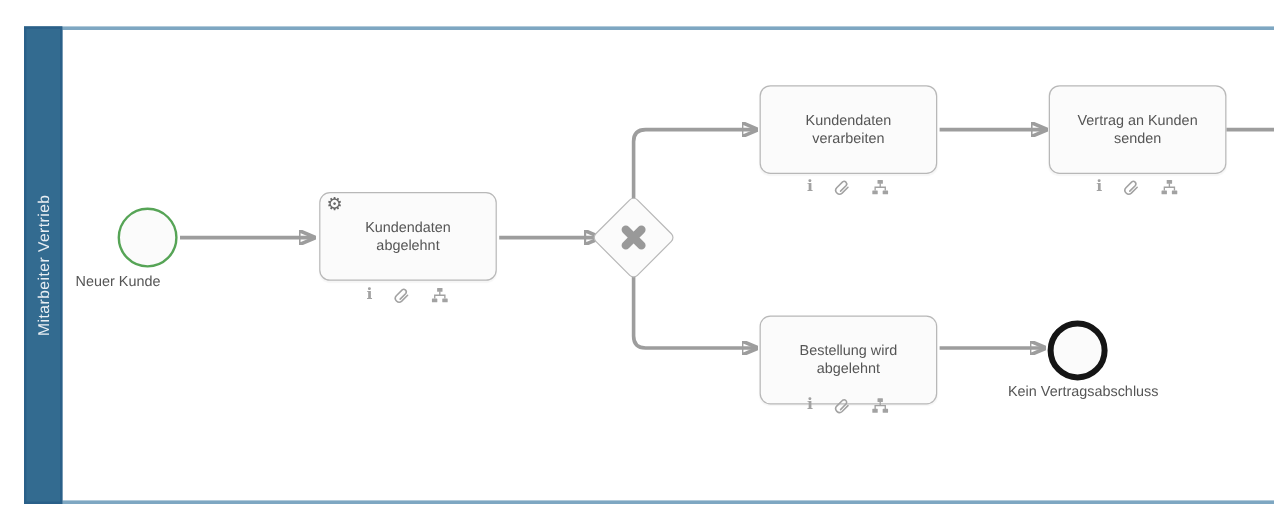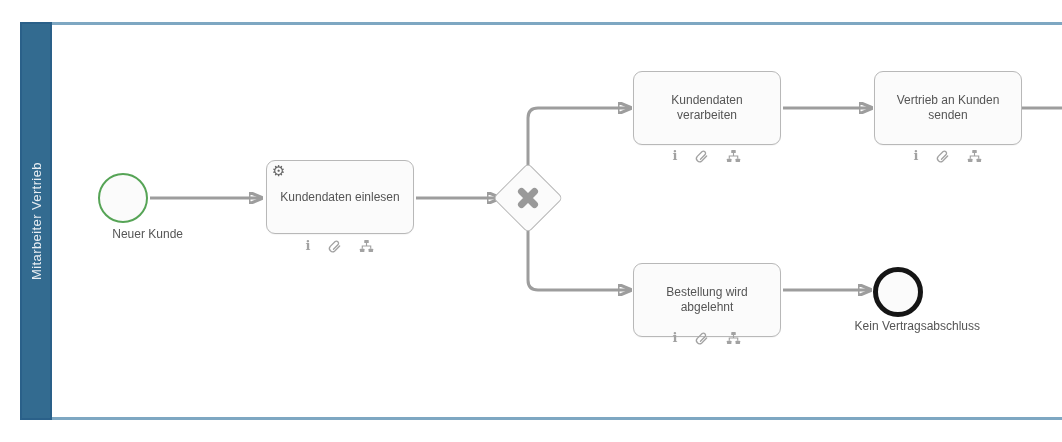--- a/index.html
+++ b/index.html
@@ -30,21 +30,21 @@
     transform:translate(-50%,-50%) rotate(-90deg);
     white-space:nowrap;color:var(--lane-text);font-size:13px;letter-spacing:.4px;
   }
   
   svg.flows{position:absolute;left:0;top:0;width:1062px;height:442px;pointer-events:none;}
   svg.flows path{stroke:var(--connector);stroke-width:3;fill:none;stroke-linejoin:round;}
   
   .event{position:absolute;border-radius:50%;background:var(--shape-fill);box-sizing:border-box;}
   .start-event{left:98px;top:173px;width:50px;height:50px;border:2px solid var(--start-stroke);}
   .end-event{left:873px;top:267px;width:50px;height:50px;border:5px solid var(--end-stroke);}
-  .shape-label{position:absolute;text-align:right;font-size:12px;color:var(--text);line-height:14px;}
+  .shape-label{position:absolute;text-align:left;font-size:12px;color:var(--text);line-height:14px;}
   .start-event-label{left:63px;top:227px;width:120px;}
   .end-event-label{left:828px;top:319px;width:140px;margin-left:12px;}
   
   .task{
     position:absolute;width:148px;height:74px;box-sizing:border-box;
     border:1px solid var(--shape-stroke);border-radius:9px;background:var(--shape-fill);
     display:flex;align-items:center;justify-content:center;text-align:center;
     font-size:12px;line-height:15px;color:var(--text);padding:4px 12px;
     box-shadow:0 1px 1px rgba(0,0,0,.04);
   }
@@ -95,21 +95,21 @@
     <path d="M783 108 L871 108" marker-end="url(#arrow)"></path>
     <path d="M1022 108 L1062 108"></path>
     <path d="M783 290 L870 290" marker-end="url(#arrow)"></path>
   </svg>
 
   <div class="event start-event"></div>
   <div class="shape-label start-event-label">Neuer Kunde</div>
 
   <div class="task task-1">
     <span class="gear">⚙</span>
-    <span>Kundendaten einlesen</span>
+    <span>Kundendaten abgelehnt</span>
   </div>
   <div class="markers markers-1">
     <span class="info-glyph">i</span>
     <svg class="micon" width="15" height="15" viewBox="0 0 16 16">
         <path d="M13.5 7.5 L8.3 12.7 a3.4 3.4 0 0 1 -4.8 -4.8 L8.7 2.7 a2.3 2.3 0 0 1 3.2 3.2 L6.9 11" fill="none" stroke="#a2a2a2" stroke-width="1.4" stroke-linecap="round"></path>
       </svg>
     <svg class="micon" width="15" height="14" viewBox="0 0 16 14">
         <path d="M8 3.5 V7 M3.5 10 V7 H12.5 V10" stroke="#a2a2a2" stroke-width="1.2" fill="none"></path>
         <g fill="#a2a2a2">
           <rect x="5.6" y="0.5" width="4.8" height="3.4" rx="0.5"></rect>
@@ -136,21 +136,21 @@
         <path d="M8 3.5 V7 M3.5 10 V7 H12.5 V10" stroke="#a2a2a2" stroke-width="1.2" fill="none"></path>
         <g fill="#a2a2a2">
           <rect x="5.6" y="0.5" width="4.8" height="3.4" rx="0.5"></rect>
           <rect x="1" y="9.9" width="4.8" height="3.4" rx="0.5"></rect>
           <rect x="10.2" y="9.9" width="4.8" height="3.4" rx="0.5"></rect>
         </g>
       </svg>
   </div>
 
   <div class="task task-3">
-    <span>Vertrieb an Kunden senden</span>
+    <span>Vertrag an Kunden senden</span>
   </div>
   <div class="markers markers-3">
     <span class="info-glyph">i</span>
     <svg class="micon" width="15" height="15" viewBox="0 0 16 16">
         <path d="M13.5 7.5 L8.3 12.7 a3.4 3.4 0 0 1 -4.8 -4.8 L8.7 2.7 a2.3 2.3 0 0 1 3.2 3.2 L6.9 11" fill="none" stroke="#a2a2a2" stroke-width="1.4" stroke-linecap="round"></path>
       </svg>
     <svg class="micon" width="15" height="14" viewBox="0 0 16 14">
         <path d="M8 3.5 V7 M3.5 10 V7 H12.5 V10" stroke="#a2a2a2" stroke-width="1.2" fill="none"></path>
         <g fill="#a2a2a2">
           <rect x="5.6" y="0.5" width="4.8" height="3.4" rx="0.5"></rect>

